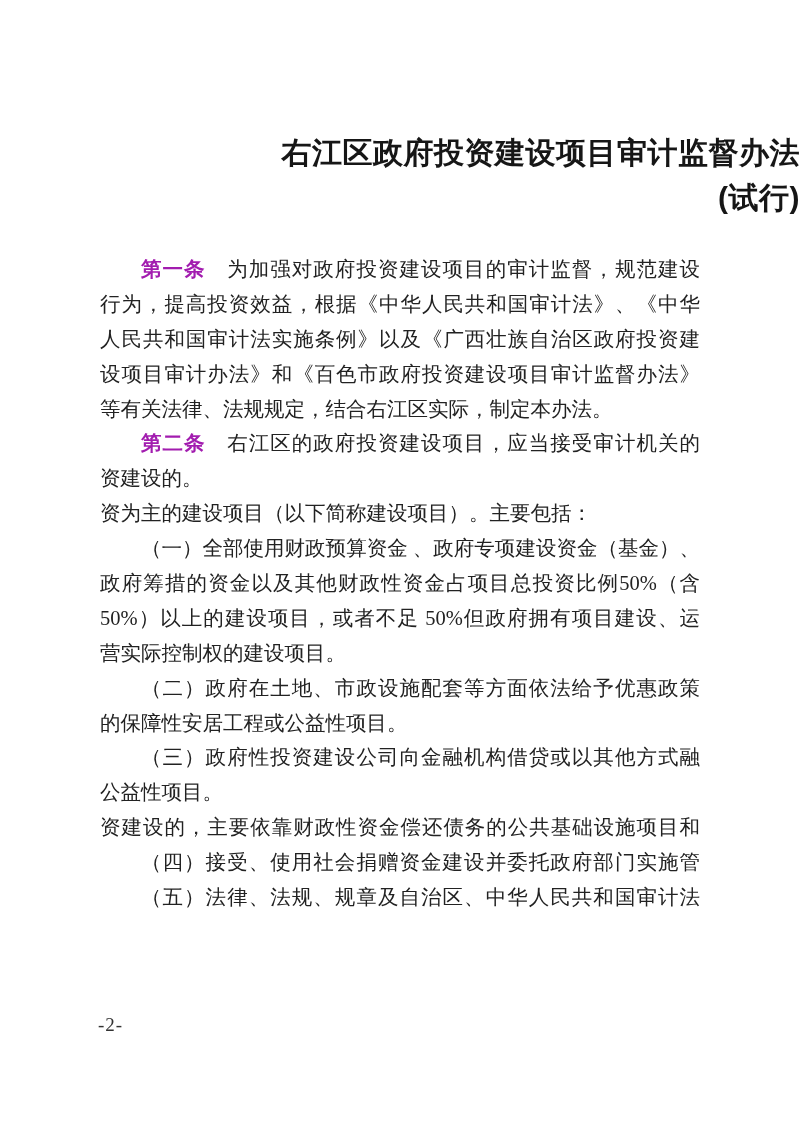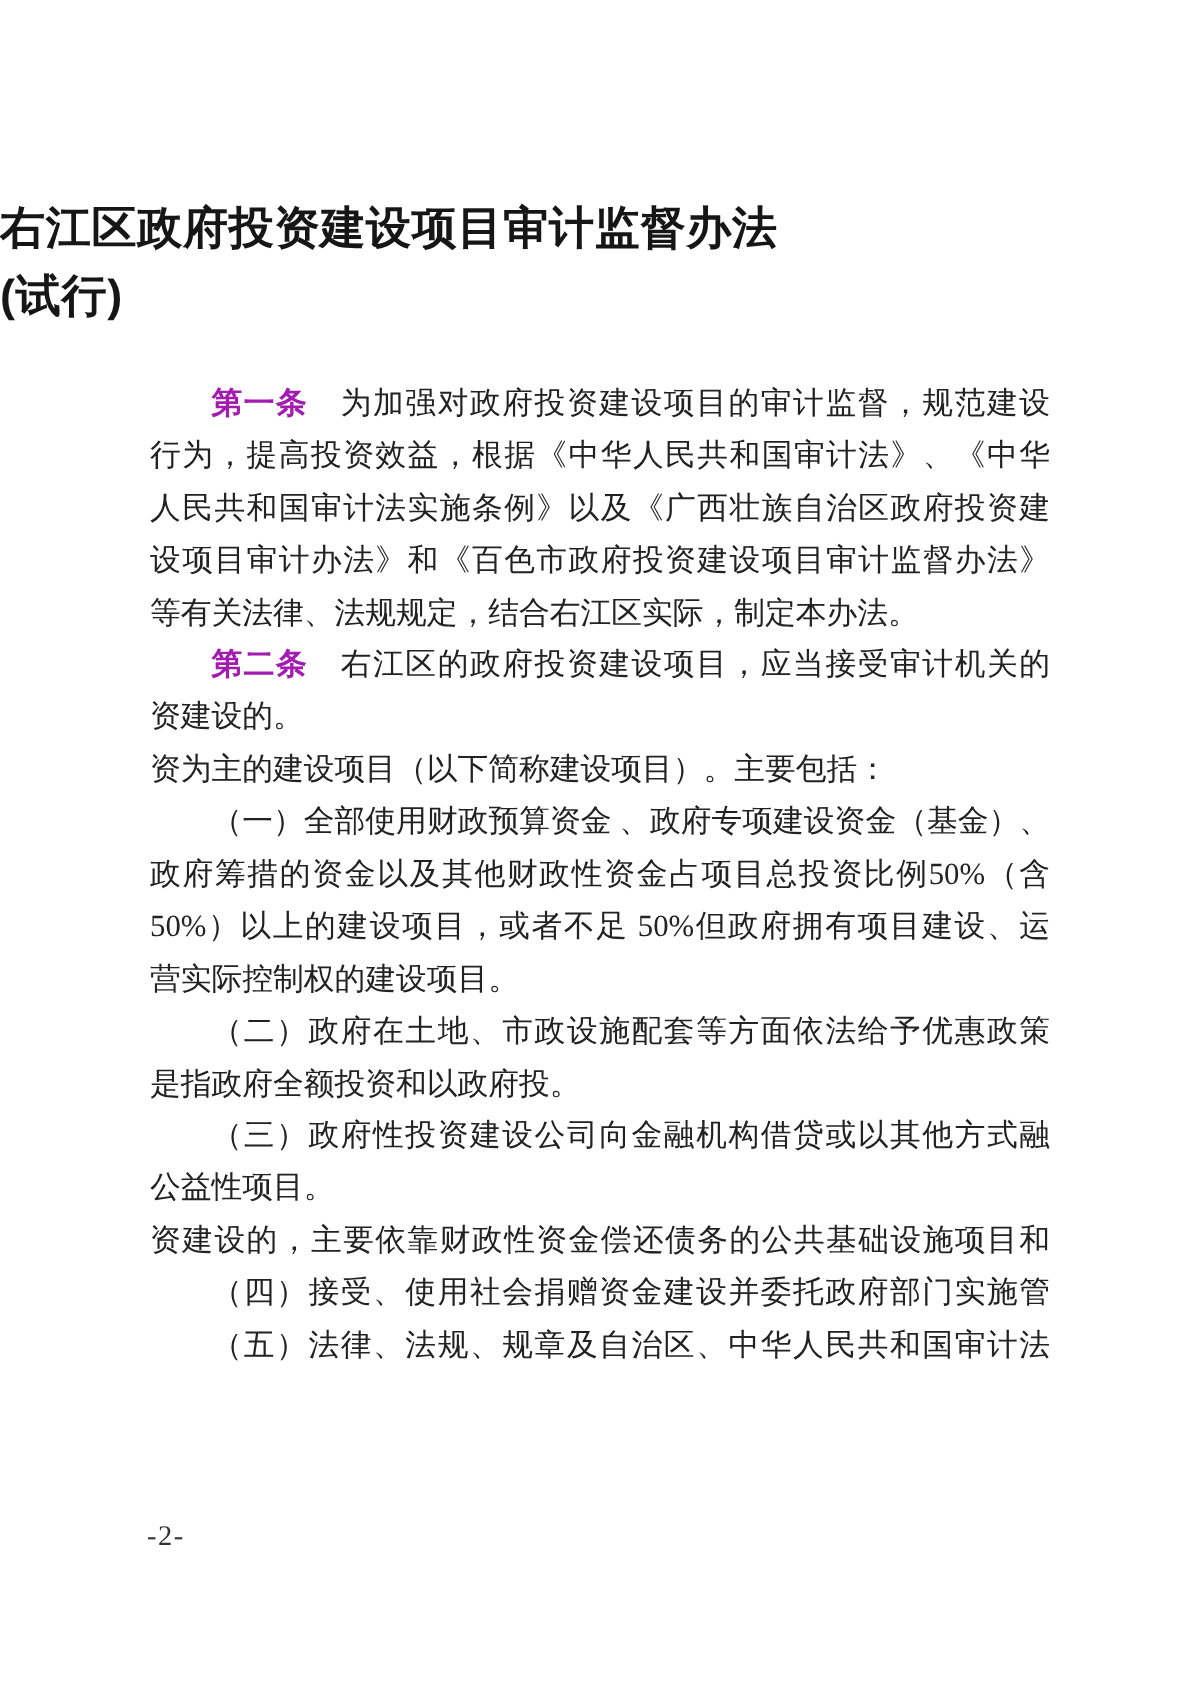--- a/index.html
+++ b/index.html
@@ -12,21 +12,21 @@
     position: relative;
     width: 800px; height: 1131px;
     background: #ffffff;
     color: #1e1e1e;
     overflow: hidden;
   }
   .doc-title {
     position: absolute;
     top: 130px; left: 0;
     width: 800px;
-    text-align: left;
+    text-align: right;
     font-family: "Liberation Sans", "DejaVu Sans", sans-serif;
     font-weight: bold;
     font-size: 30px;
     line-height: 45px;
     color: #161616;
     letter-spacing: 0.5px;
   }
   .doc-body {
     position: absolute;
     top: 252px; left: 100px;
@@ -88,21 +88,21 @@
   <div class="body-line indent justify"><span class="line-text">（一）全部使用财政预算资金 、政府专项建设资金（基金）、</span></div>
 
   <div class="body-line justify"><span class="line-text">政府筹措的资金以及其他财政性资金占项目总投资比例50%（含</span></div>
 
   <div class="body-line justify"><span class="line-text">50%）以上的建设项目，或者不足 50%但政府拥有项目建设、运</span></div>
 
   <div class="body-line"><span class="line-text">营实际控制权的建设项目。</span></div>
 
   <div class="body-line indent justify"><span class="line-text">（二）政府在土地、市政设施配套等方面依法给予优惠政策</span></div>
 
-  <div class="body-line"><span class="line-text">是指政府全额投资和以政府投。</span></div>
+  <div class="body-line"><span class="line-text">的保障性安居工程或公益性项目。</span></div>
 
   <div class="body-line indent justify"><span class="line-text">（三）政府性投资建设公司向金融机构借贷或以其他方式融</span></div>
 
   <div class="body-line"><span class="line-text">公益性项目。</span></div>
 
   <div class="body-line justify"><span class="line-text">资建设的，主要依靠财政性资金偿还债务的公共基础设施项目和</span></div>
 
   <div class="body-line indent justify"><span class="line-text">（四）接受、使用社会捐赠资金建设并委托政府部门实施管</span></div>
 
 

